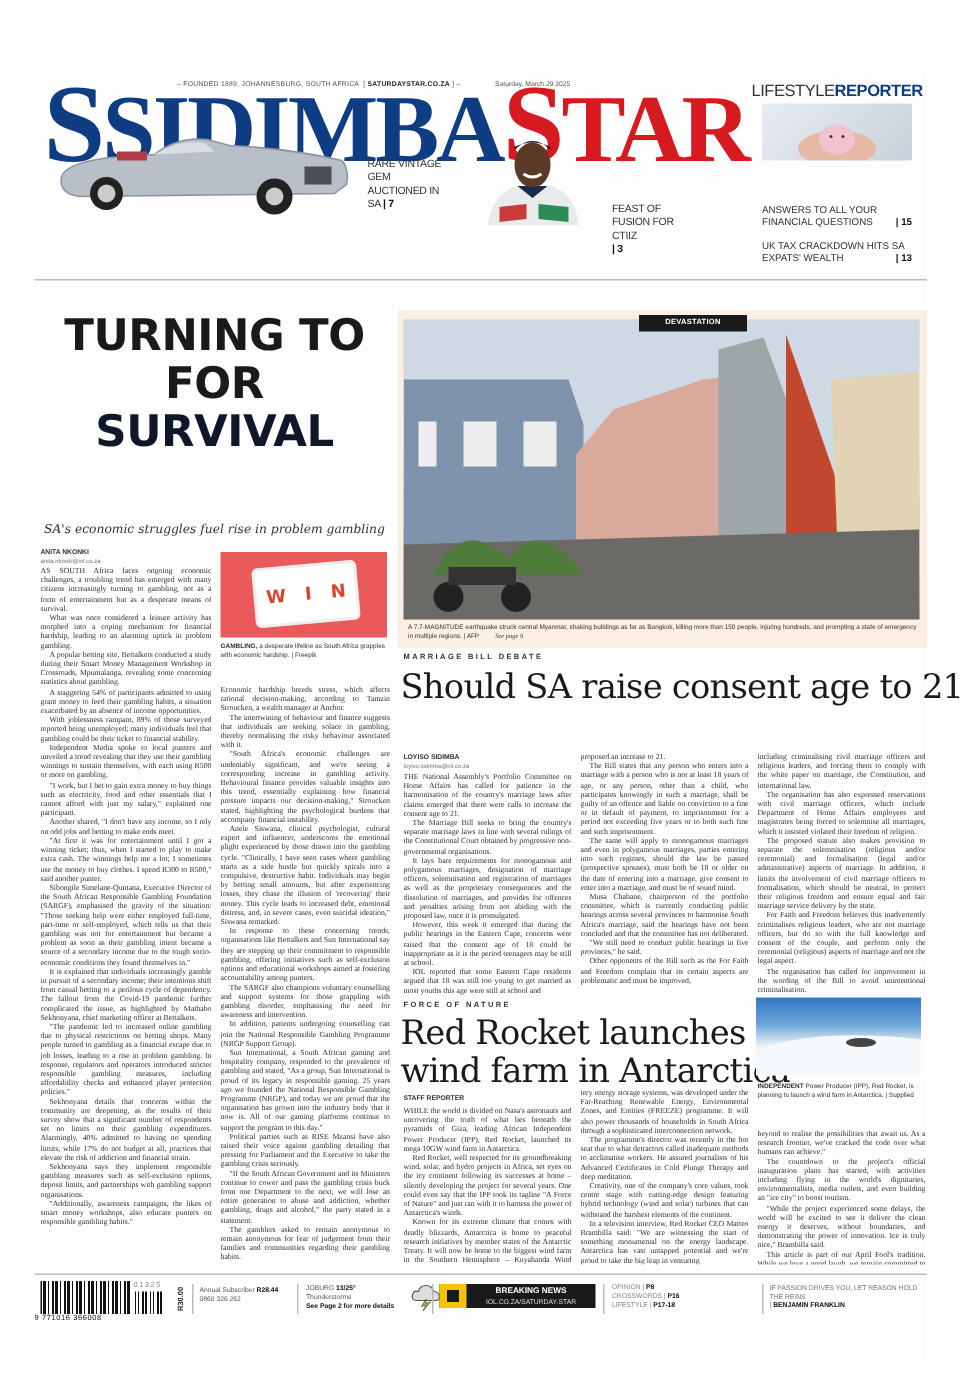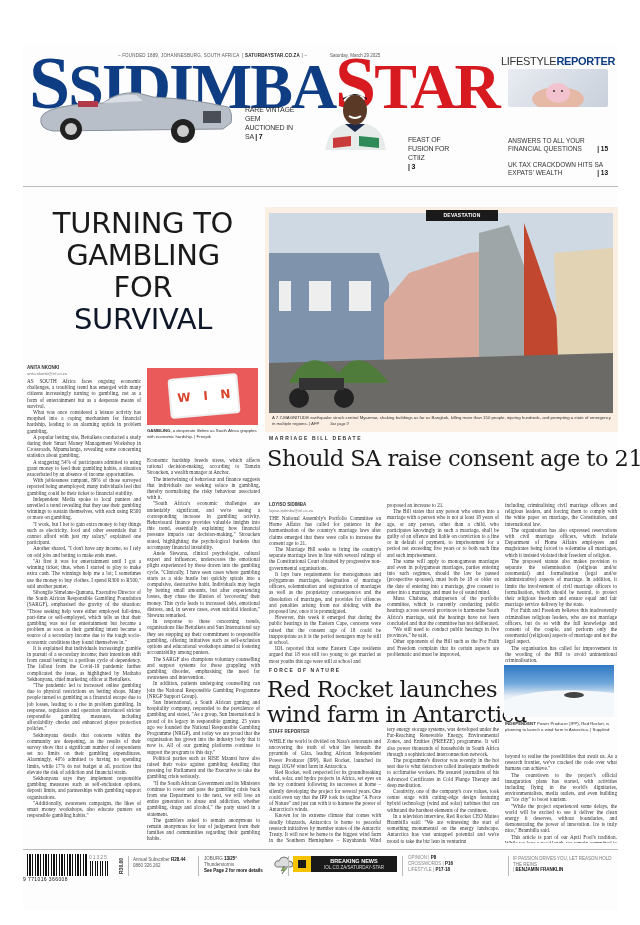--- a/index.html
+++ b/index.html
@@ -23,21 +23,21 @@
   .teaser-car { position: absolute; top: 38px; left: 10px; width: 200px; height: 62px; }
   .teaser-text { position: absolute; font-family: "Liberation Sans", sans-serif; font-size: 7px; line-height: 9px; color: #333; text-transform: uppercase; letter-spacing: -.2px; }
   .teaser-text b { font-weight: bold; color: #111; }
   .person { position: absolute; top: 45px; left: 300px; width: 65px; height: 60px; }
   .piggy { position: absolute; top: 24px; left: 485px; width: 100px; height: 38px; background: linear-gradient(135deg, #e8ecf2, #c9d0db); border-radius: 2px; overflow: hidden; }
   .pf-item { position: absolute; left: 485px; width: 100px; font-family: "Liberation Sans", sans-serif; font-size: 6.5px; line-height: 8px; color: #333; text-transform: uppercase; }
   .pf-item .pg { position: absolute; right: 0; bottom: 0; font-weight: bold; color: #111; }
   .mast-rule { position: absolute; top: 109px; left: 0; width: 595px; height: 1px; background: #bbb; }
 
   
-  .hl { position: absolute; top: 118px; left: 0; width: 240px; text-align: center; font-family: "DejaVu Sans", sans-serif; font-weight: 400; font-size: 29px; line-height: 32px; letter-spacing: -.3px; color: #1a1a1a; }
+  .hl { position: absolute; top: 118px; left: 0; width: 240px; text-align: center; font-family: "DejaVu Sans", sans-serif; font-weight: 700; font-size: 29px; line-height: 32px; letter-spacing: -.3px; color: #1a1a1a; }
   .hl .red { color: #0f172a; }
   .deck { position: absolute; top: 300px; left: 0; width: 240px; text-align: center; font-family: "DejaVu Serif", serif; font-style: italic; font-size: 8.2px; color: #333; }
   .byline { position: absolute; font-family: "Liberation Sans", sans-serif; font-size: 4.5px; font-weight: bold; color: #333; }
   .email { position: absolute; font-family: "Liberation Sans", sans-serif; font-size: 4px; color: #777; }
 
   .col { position: absolute; font-family: "Liberation Serif", serif; font-size: 5.2px; line-height: 6.2px; color: #333; text-align: justify; overflow: hidden; }
   .col p { text-indent: 6px; }
   .col p:first-child { text-indent: 0; }
 
   .win-img { position: absolute; top: 323px; left: 124px; width: 111px; height: 57px; background: #ea5a5a; overflow: hidden; }
@@ -135,24 +135,24 @@
   </div>
   <div class="pf-item" style="top:116px;">
     <span>UK TAX CRACKDOWN HITS SA EXPATS' WEALTH</span>
     <span class="pg">| <span>13</span></span>
   </div>
 
   <div class="mast-rule" style="top:141px;"></div>
 
   <div class="hl" style="top:162px;">
     <div>TURNING TO</div>
-    <div>GAMBLING</div>
     <div>FOR</div>
     <div class="red">SURVIVAL</div>
   </div>
+  <div class="deck" style="top:302px;">SA's economic struggles fuel rise in problem gambling</div>
 
   <div class="byline" style="top:320px;left:4px;">ANITA NKONKI</div>
   <div class="email" style="top:326px;left:4px;">anita.nkonki@inl.co.za</div>
 
   <div class="win-img" style="top:323px;">
     <div class="win-tablet">
       <span>W</span>
       <span>I</span>
       <span>N</span>
     </div>

